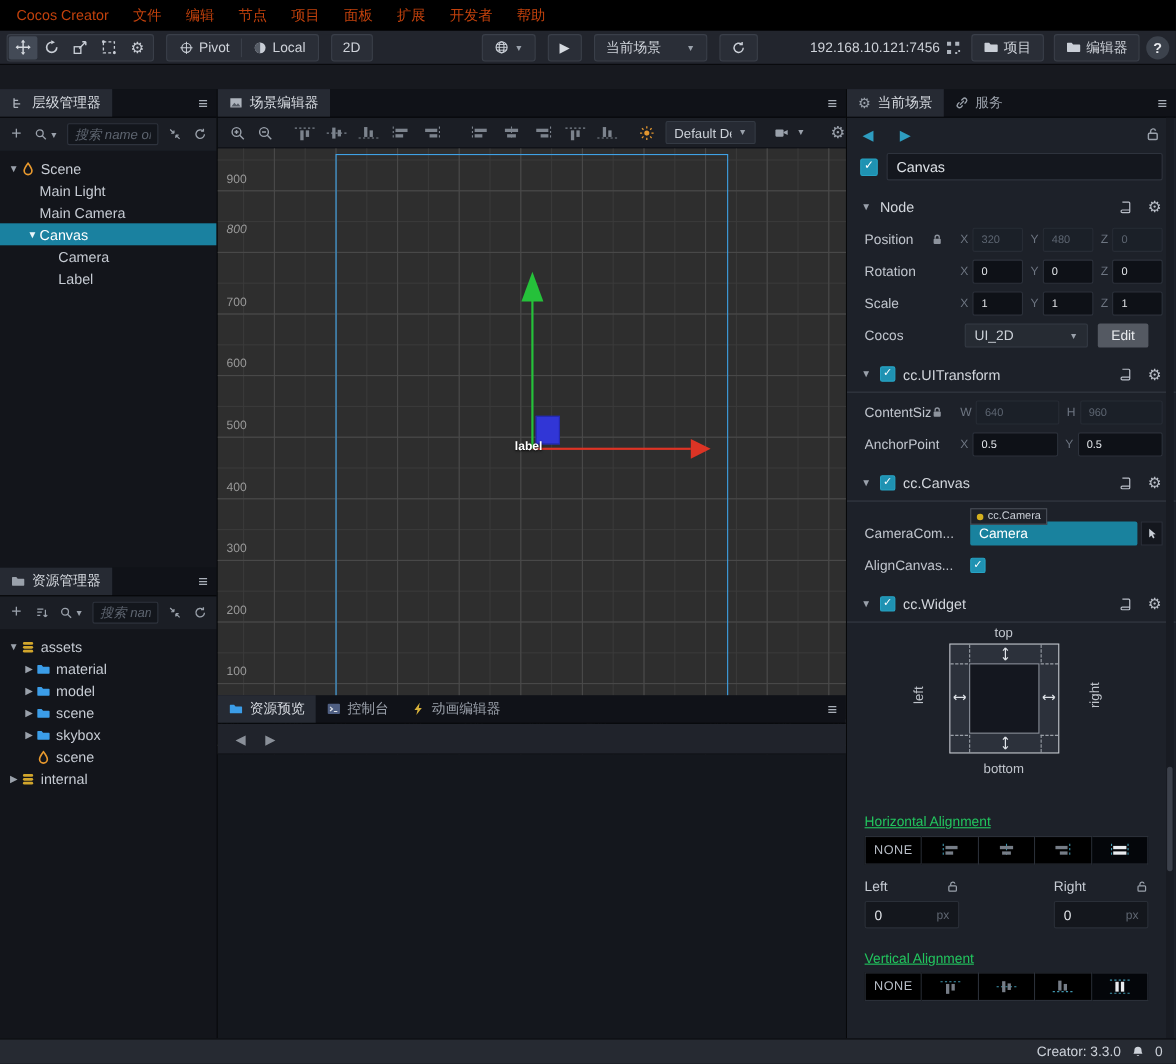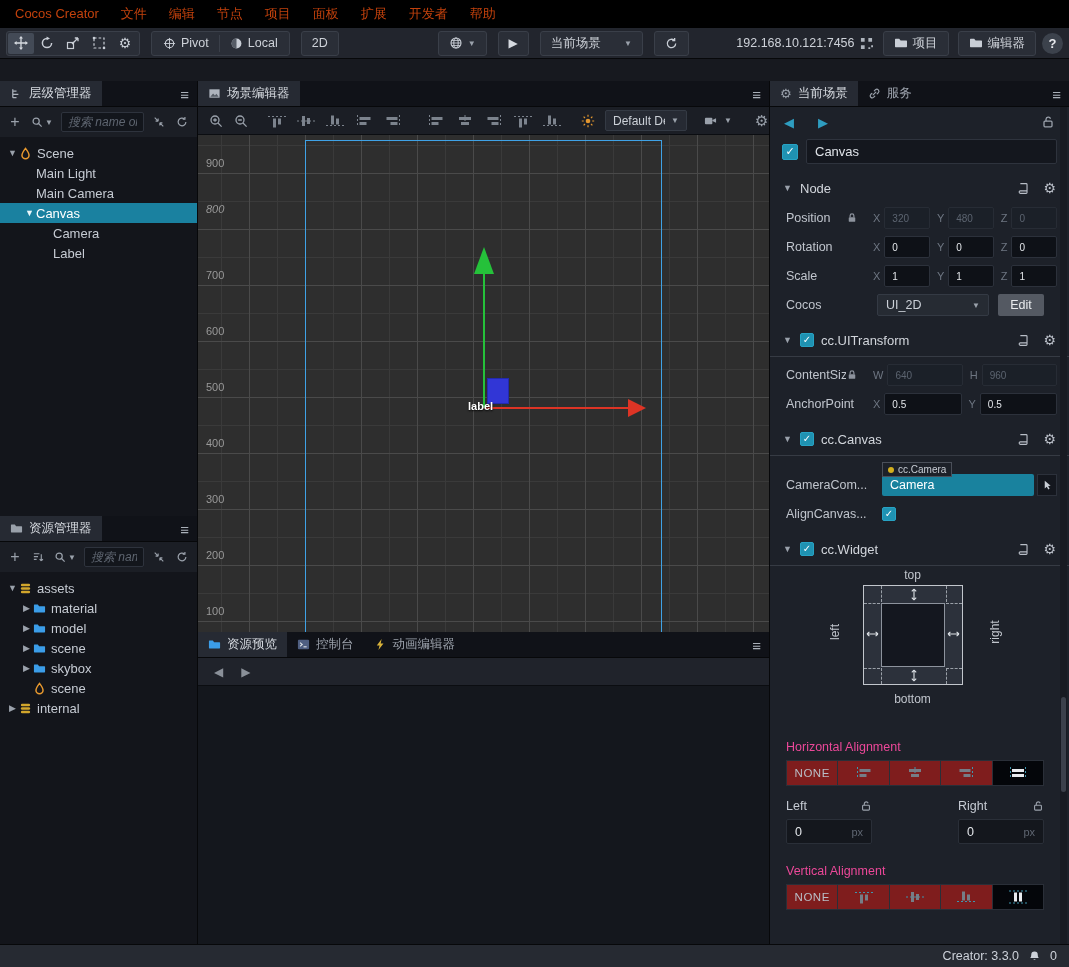--- a/index.html
+++ b/index.html
@@ -115,23 +115,23 @@
 .wd-square{position:absolute;left:calc(50% - 57px);top:17px;width:100px;height:100px;background:#2c313b;border:1px solid #c2c6cc;}
 .wd-inner{position:absolute;left:17px;top:17px;right:17px;bottom:17px;background:#14171f;border:1px solid #8d939d;}
 .wd-dash{position:absolute;border-color:#9aa0a8 !important;}
 .wd-lab{position:absolute;color:#c0c5cc;font-size:12px;}
 .wd-top{top:0;left:calc(50% - 57px);width:100px;text-align:center;}
 .wd-bottom{top:124px;left:calc(50% - 57px);width:100px;text-align:center;}
 .wd-left{top:57px;left:calc(50% - 93px);transform:rotate(-90deg);}
 .wd-right{top:57px;left:calc(50% + 63px);transform:rotate(-90deg);}
 .wd-arrow{position:absolute;}
 
-.align-label{margin:20px 25px 6px 16px;color:#ec4899;font-size:12.5px;}
+.align-label{margin:20px 25px 6px 16px;color:#22c55e;font-size:12.5px;text-decoration:underline;}
 .align-row{display:flex;margin:0 25px 0 16px;height:26px;}
-.align-cell{flex:1;display:flex;align-items:center;justify-content:center;background:#7f1d1d;border:1px solid #2a2f38;border-left-width:0;}
+.align-cell{flex:1;display:flex;align-items:center;justify-content:center;background:#000000;border:1px solid #2a2f38;border-left-width:0;}
 .align-cell:first-child{border-left-width:1px;}
 .align-cell.selected{background:#04060a;border-color:#2a2f38;}
 .align-none{color:#b9bfc8;font-size:11.5px;letter-spacing:.5px;}
 .lr-row{display:flex;justify-content:space-between;margin:13px 25px 2px 16px;}
 .lr-group{display:flex;align-items:center;justify-content:space-between;width:86px;color:#c6cbd3;font-size:12.5px;}
 .lr-fields{display:flex;justify-content:space-between;margin:6px 25px 0 16px;}
 .px-field{width:86px;height:25px;background:#14171d;border:1px solid #2a2f38;border-radius:2px;display:flex;align-items:center;justify-content:space-between;padding:0 8px;color:#e3e6ea;font-size:12.5px;}
 .px-suffix{color:#5f6671;font-size:11px;}
 .insp-scroll{position:absolute;right:2px;top:26px;bottom:0;width:7px;background:#181b22;}
 .insp-thumb{position:absolute;left:1px;width:5px;top:590px;height:95px;background:#3c414b;border-radius:3px;}

